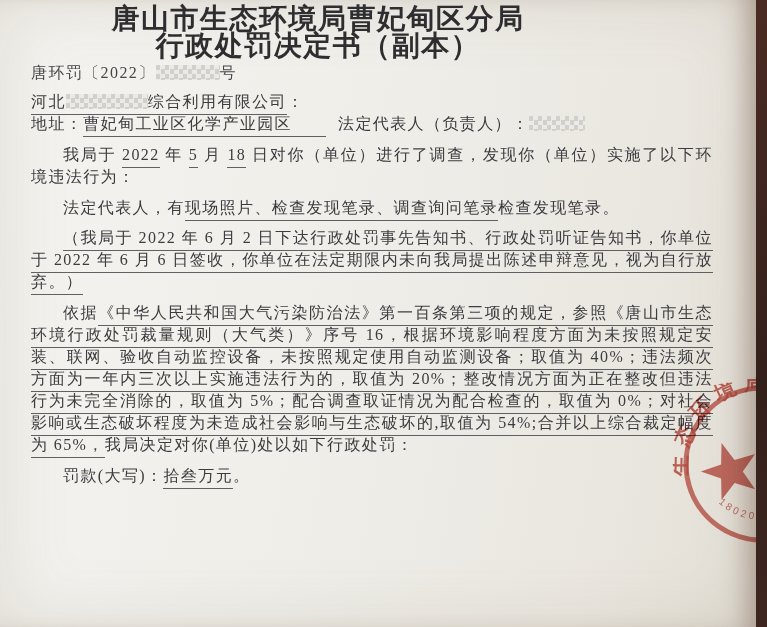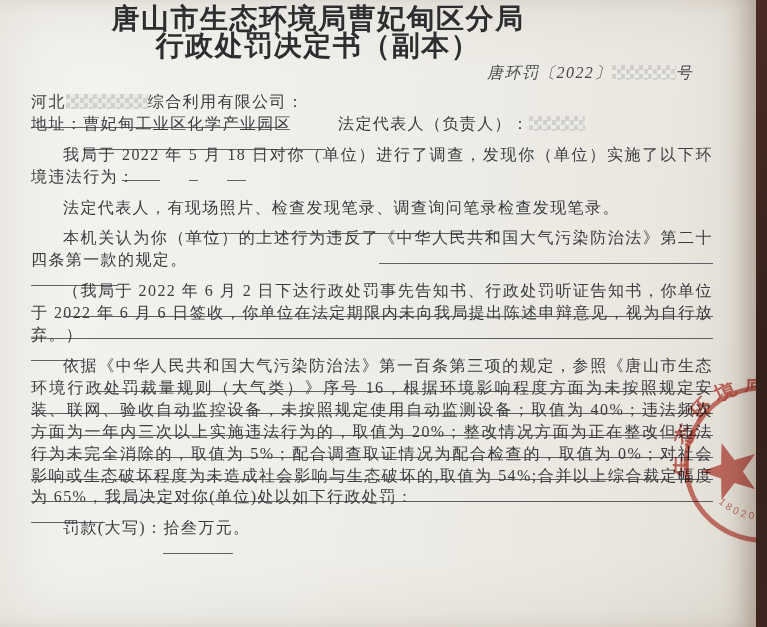--- a/index.html
+++ b/index.html
@@ -17,24 +17,24 @@
     position:absolute;right:0;top:0;width:11px;height:627px;z-index:9;
     background:linear-gradient(180deg,#4a2b23,#33201b 60%,#3e2620);
   }
   .doc{
     position:absolute;left:31px;top:5px;width:682px;
     color:#3c3c40;font-size:16px;line-height:21.9px;letter-spacing:1.4px;
     text-align:justify;
   }
   .title-block{margin-right:108px;text-align:center;}
   .title{font-size:28px;line-height:27px;font-weight:bold;color:#2e2e31;letter-spacing:1.5px;}
-  .docno{text-align:right;padding-right:20px;margin:3px 0 7px;color:#46464b;font-style:italic;}
+  .docno{text-align:left;padding-right:20px;margin:3px 0 7px;color:#46464b;}
   p{margin:0;}
   .ind{text-indent:2em;margin-top:9px;}
-  .u{border-bottom:1px solid rgba(70,70,76,.85);padding-bottom:17px;}
+  .u{border-bottom:1px solid rgba(70,70,76,.85);padding-bottom:4px;}
   .addr{padding-right:34px;}
   .gap{display:inline-block;width:12px;}
   .redact{
     display:inline-block;vertical-align:-2px;height:15px;border-radius:1px;
     background:repeating-conic-gradient(#eceae6 0% 25%,#d2d0cb 0% 50%) 0 0/9px 9px;
   }
   .redact-docno{width:64px;}
   .redact-company{width:82px;}
   .redact-license{width:124px;}
   .redact-rep{width:56px;}
@@ -61,21 +61,20 @@
       <p><span class="u"><span>河北</span><span class="redact redact-company"></span><span>综合利用有限公司</span></span><span>：</span></p>
 
 
       <p><span>地址：</span><span class="u addr">曹妃甸工业区化学产业园区</span><span class="gap"></span><span>法定代表人（负责人）：</span><span class="redact redact-rep"></span></p>
 
       <p class="ind"><span>我局于 </span><span class="u">2022</span><span> 年 </span><span class="u">5</span><span> 月 </span><span class="u">18</span><span> 日对你（单位）进行了调查，发现你（单位）实施了以下环境违法行为：</span></p>
 
 
       <p class="ind"><span>法定代表人，有</span><span class="u">现场照片、检查发现笔录、调查询问笔录</span><span>检查发现笔录。</span></p>
 
-      <p class="ind"><span>本机关认为你（单位）的上述行为违反了</span><span class="u">《中华人民共和国大气污染防治法》第二十四条第一款</span><span>的规定。</span></p>
 
       <p class="ind"><span class="u">（我局于 2022 年 6 月 2 日下达行政处罚事先告知书、行政处罚听证告知书，你单位于 2022 年 6 月 6 日签收，你单位在法定期限内未向我局提出陈述申辩意见，视为自行放弃。）</span></p>
 
       <p class="ind"><span>依据</span><span class="u">《中华人民共和国大气污染防治法》第一百条第三项的规定，参照《唐山市生态环境行政处罚裁量规则（大气类）》序号 16，根据环境影响程度方面为未按照规定安装、联网、验收自动监控设备，未按照规定使用自动监测设备；取值为 40%；违法频次方面为一年内三次以上实施违法行为的，取值为 20%；整改情况方面为正在整改但违法行为未完全消除的，取值为 5%；配合调查取证情况为配合检查的，取值为 0%；对社会影响或生态破坏程度为未造成社会影响与生态破坏的,取值为 54%;合并以上综合裁定幅度为 65%，</span><span>我局决定对你(单位)处以如下行政处罚：</span></p>
 
       <p class="ind"><span>罚款(大写)：</span><span class="u">拾叁万元</span><span>。</span></p>
 
     </div>
 
     <div class="seal">

